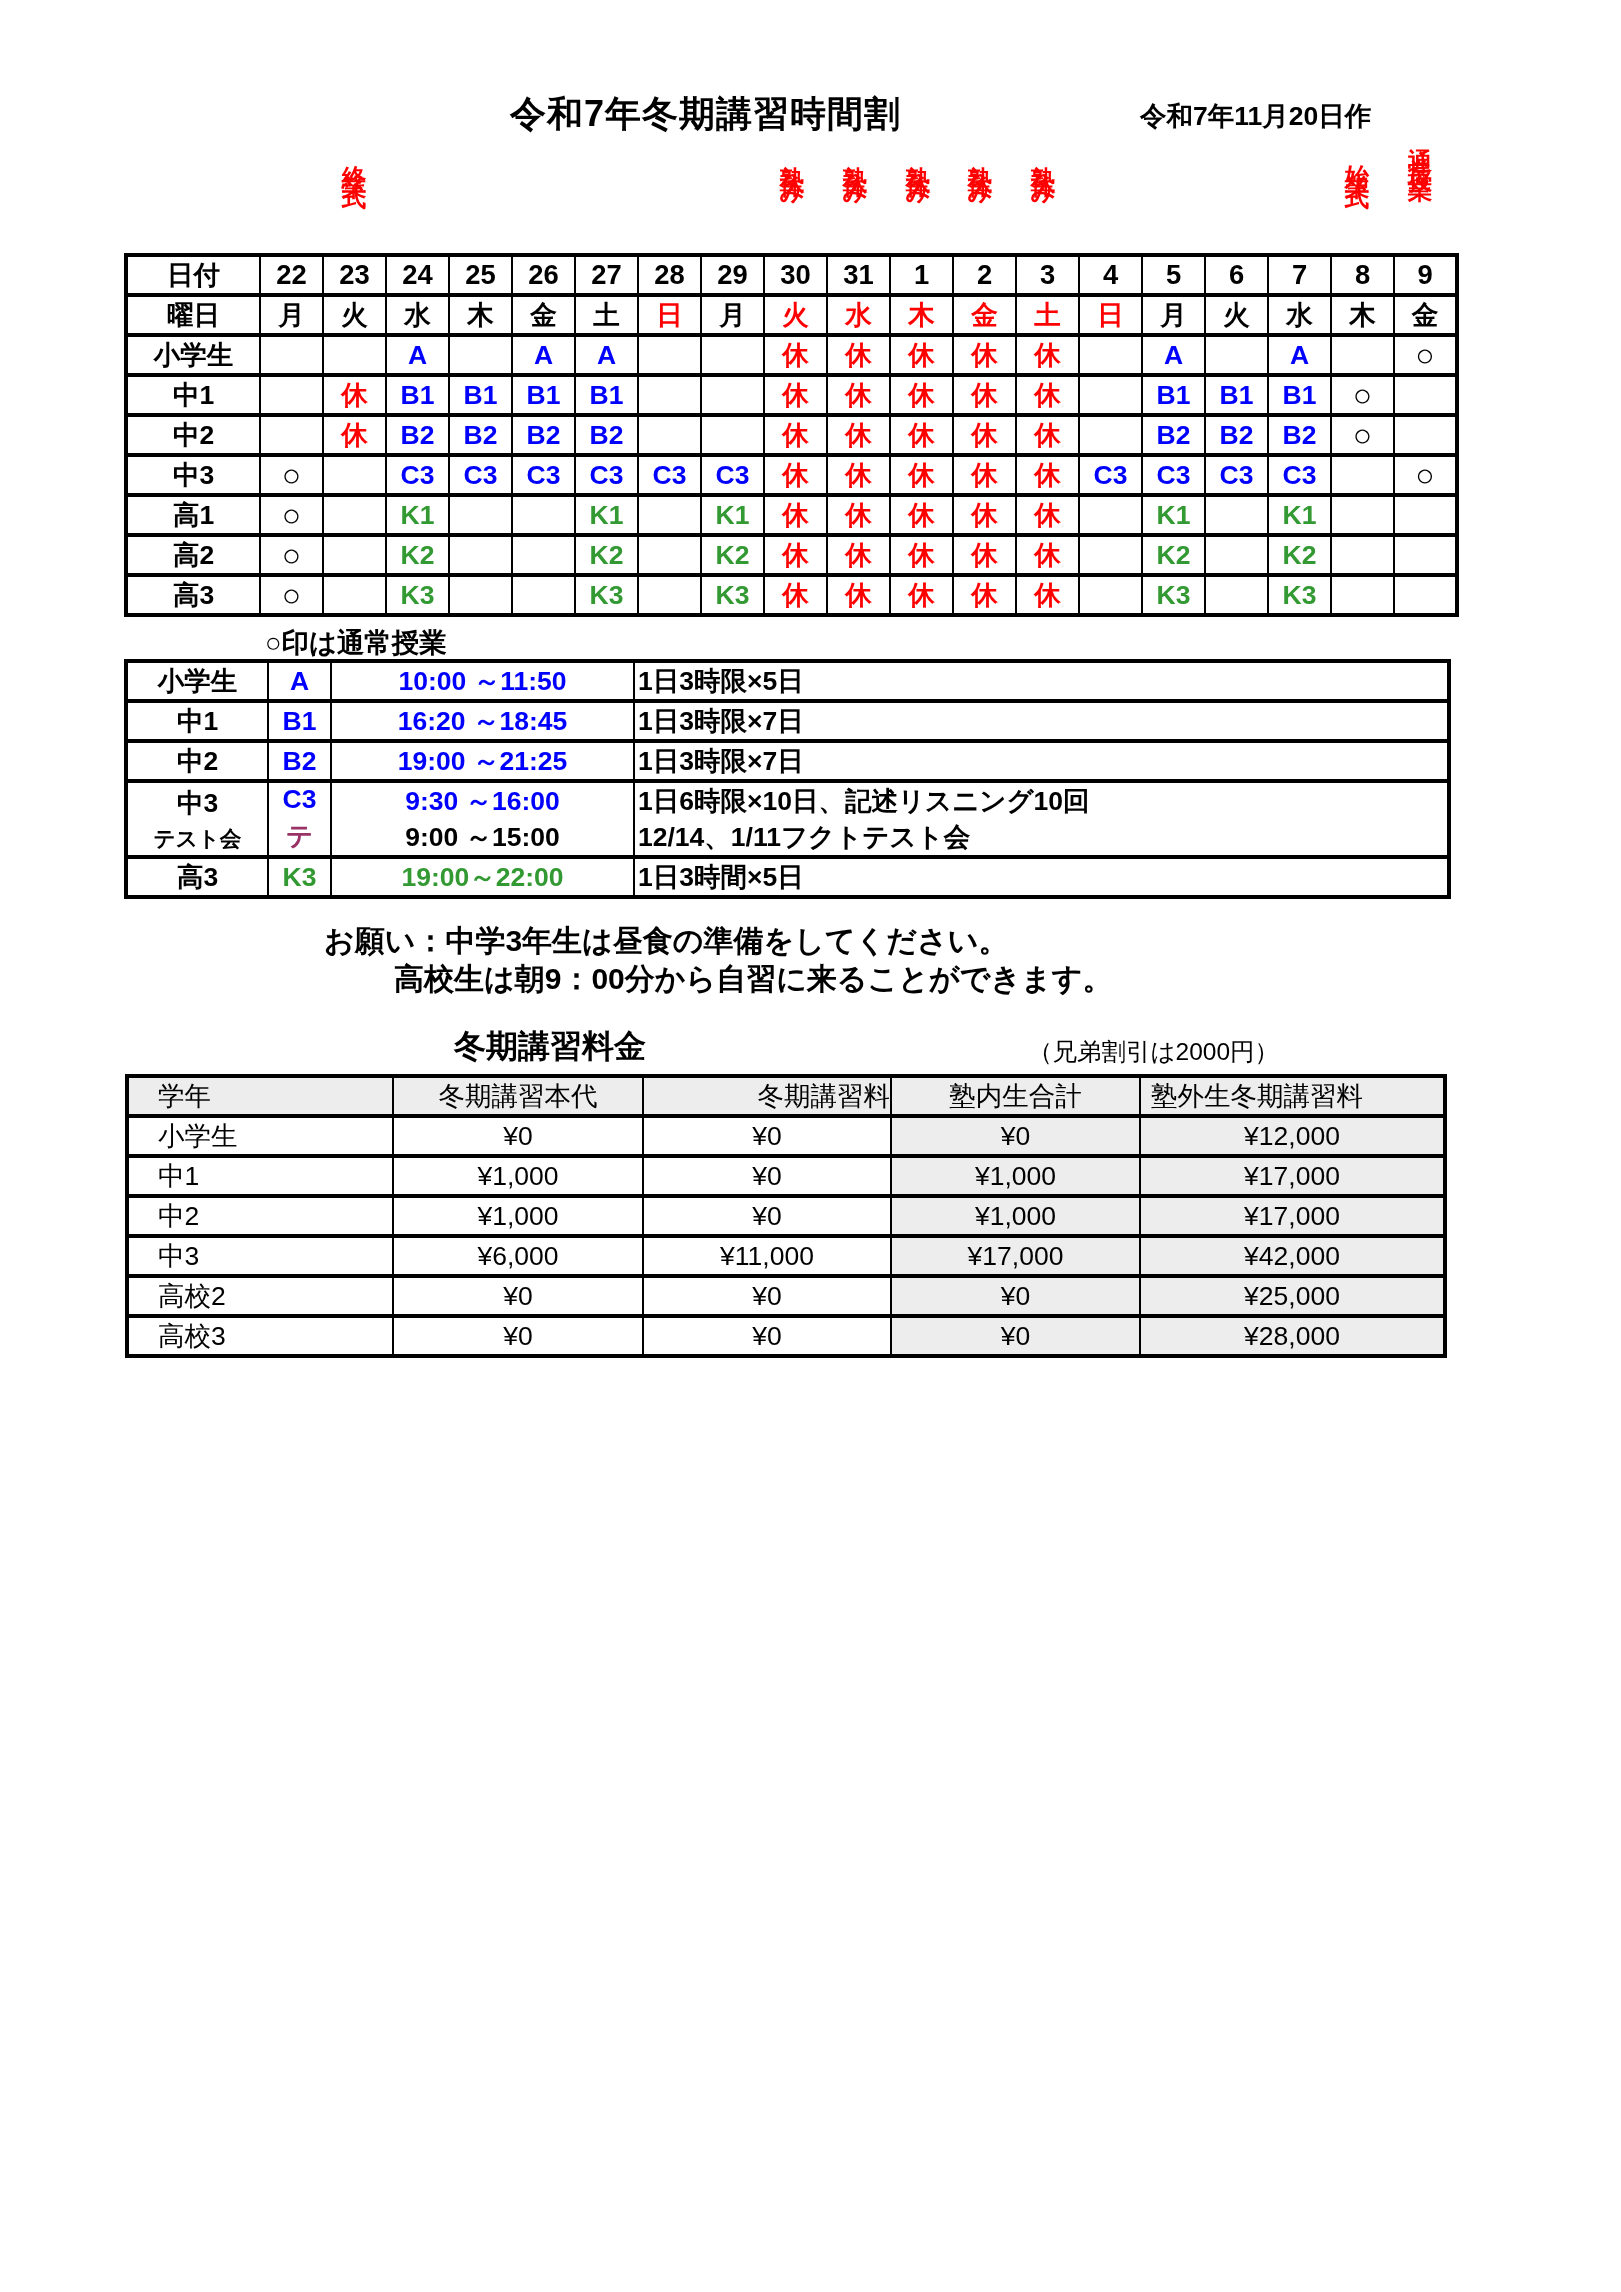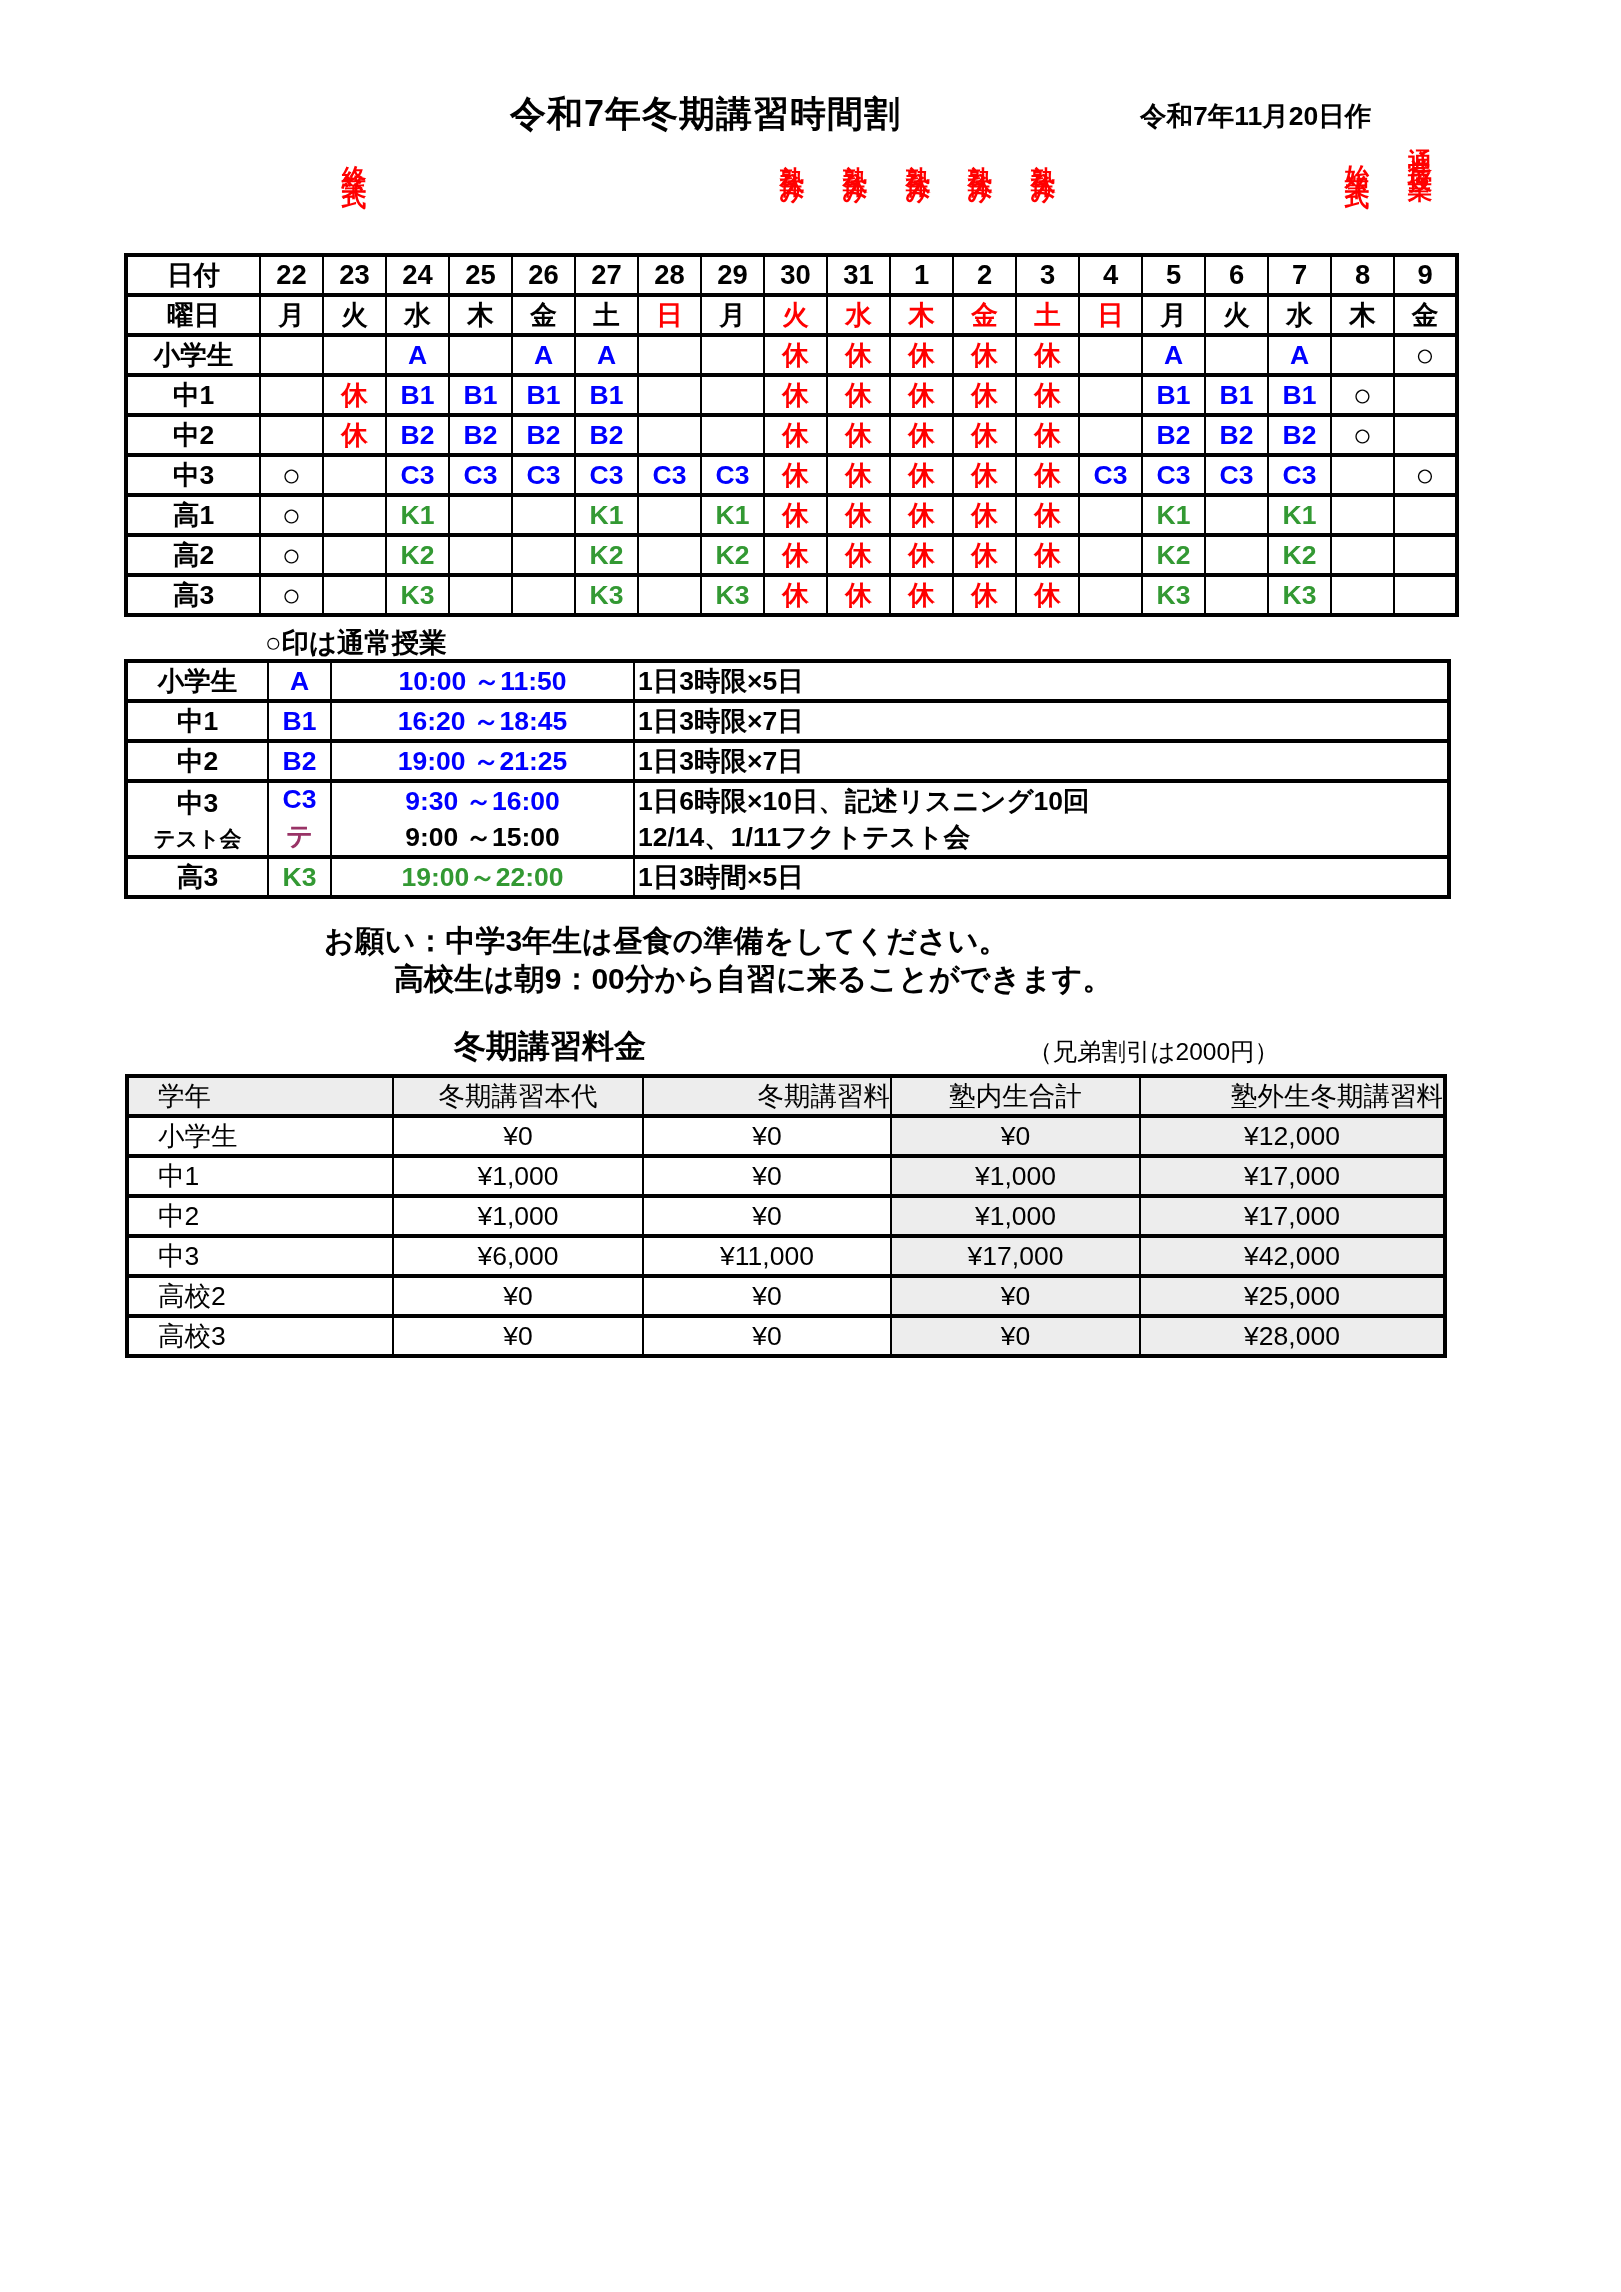--- a/index.html
+++ b/index.html
@@ -349,21 +349,21 @@
       <col style="width:248px">
       <col style="width:249px">
       <col style="width:305px">
   </colgroup>
   <tbody>
       <tr>
         <th class="gray">学年</th>
         <th class="gray" style="text-align: center; padding-left: 0px; font-family: Liberation Mono, monospace;">冬期講習本代</th>
         <th class="gray" style="text-align: right; padding-left: 0px;">冬期講習料</th>
         <th class="gray" style="text-align: center; padding-left: 0px;">塾内生合計</th>
-        <th class="gray" style="text-align: right; padding-left: 0px;">塾外生冬期講習料</th>
+        <th class="gray" style="text-align: left; padding-left: 10px;">塾外生冬期講習料</th>
       </tr>
       <tr>
         <td class="gname">小学生</td>
         <td>¥0</td>
         <td>¥0</td>
         <td class="gray">¥0</td>
         <td class="gray">¥12,000</td>
       </tr>
       <tr>
         <td class="gname">中1</td>

